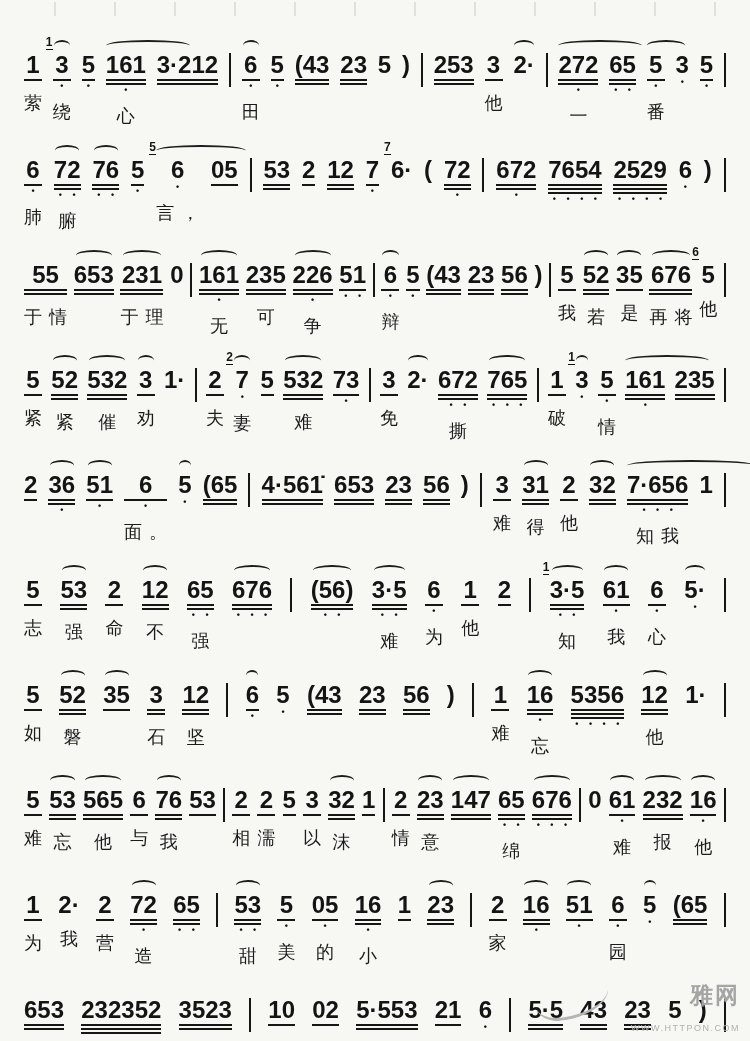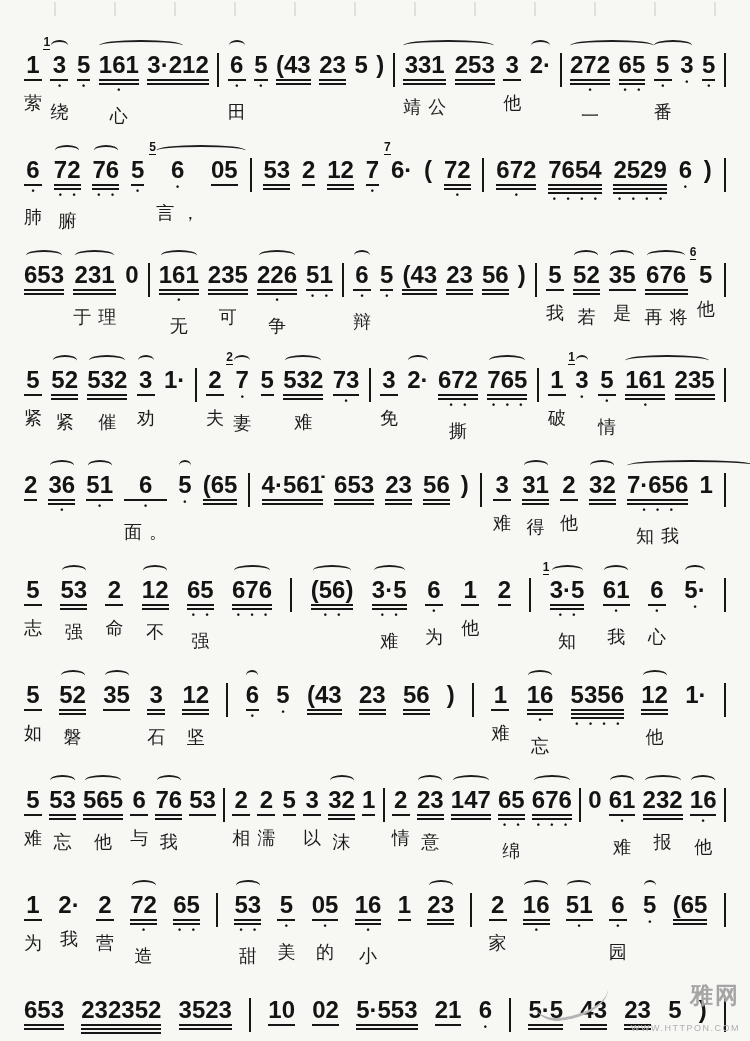--- a/index.html
+++ b/index.html
@@ -100,27 +100,20 @@
           <span class="ul"></span>
         </span>
         <span class="tok">
           <span class="num">5</span>
         </span>
         <span class="tok">
           <span class="num">)</span>
         </span>
         <span class="bar"></span>
         <span class="tok">
-          <i class="arc arc2"></i>
-          <span class="num">331</span>
-          <span class="ul"></span>
-          <span class="ul"></span>
-          <span class="ly">靖公</span>
-        </span>
-        <span class="tok">
           <span class="num">253</span>
           <span class="ul"></span>
           <span class="ul"></span>
         </span>
         <span class="tok">
           <span class="num">3</span>
           <span class="ul"></span>
           <span class="ly">他</span>
         </span>
         <span class="tok">
@@ -255,20 +248,26 @@
         <span class="tok">
           <span class="num">6</span>
           <span class="ldots">•</span>
         </span>
         <span class="tok">
           <span class="num">)</span>
         </span>
         <span class="bar"></span>
       </div>
       <div class="line">
+        <span class="tok">
+          <span class="num">55</span>
+          <span class="ul"></span>
+          <span class="ul"></span>
+          <span class="ly">于情</span>
+        </span>
         <span class="tok">
           <i class="arc"></i>
           <span class="num">653</span>
           <span class="ul"></span>
           <span class="ul"></span>
         </span>
         <span class="tok">
           <i class="arc"></i>
           <span class="num">231</span>
           <span class="ul"></span>

